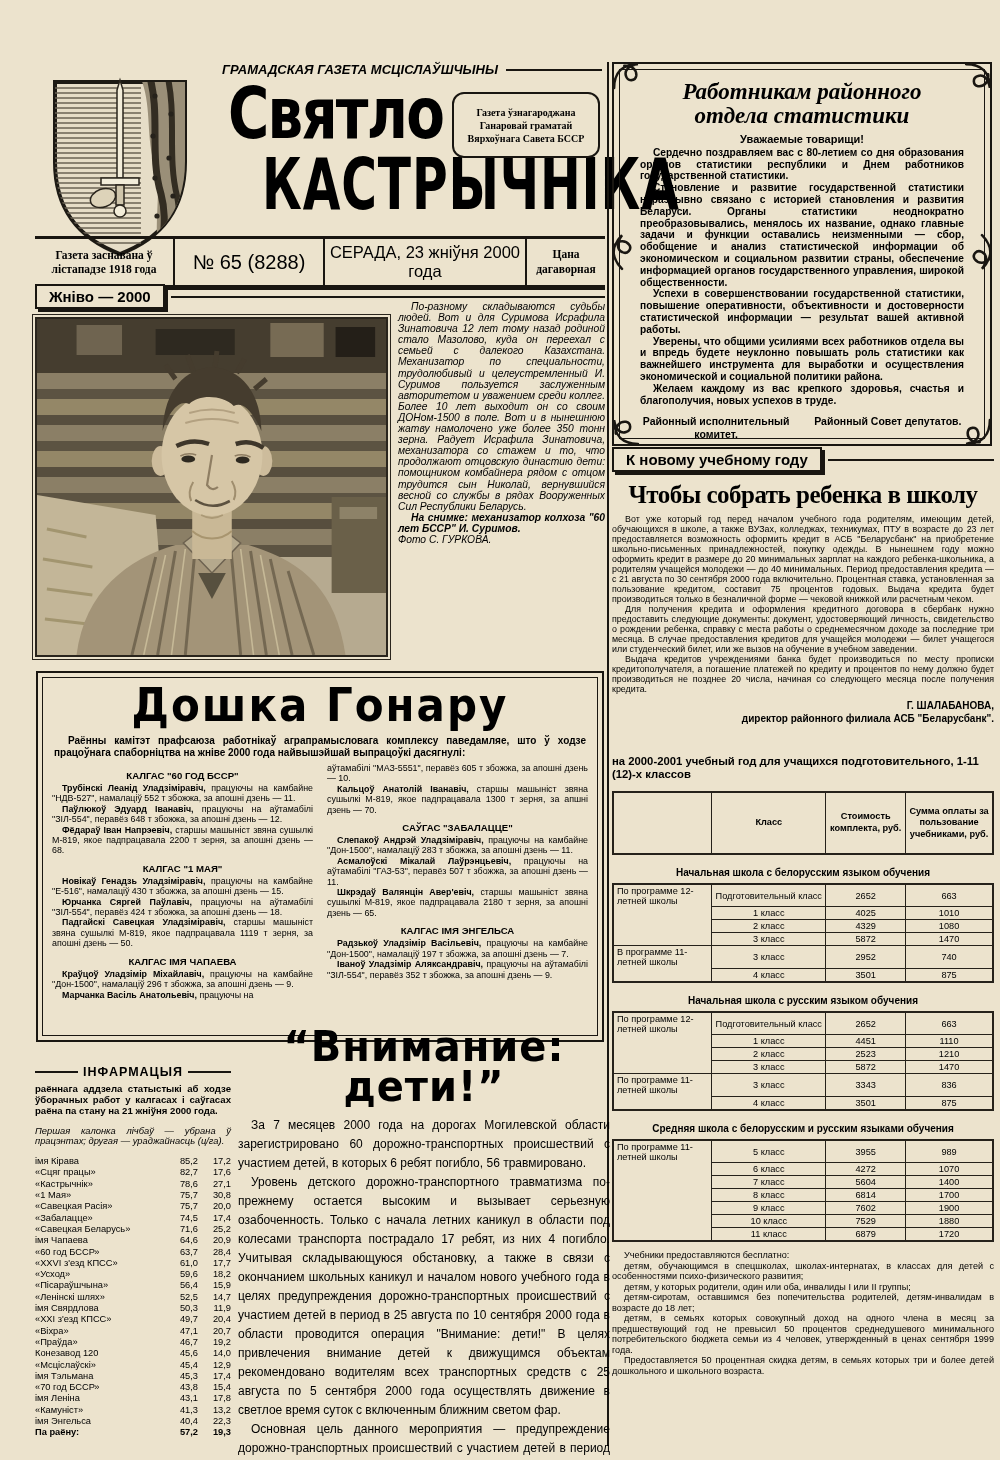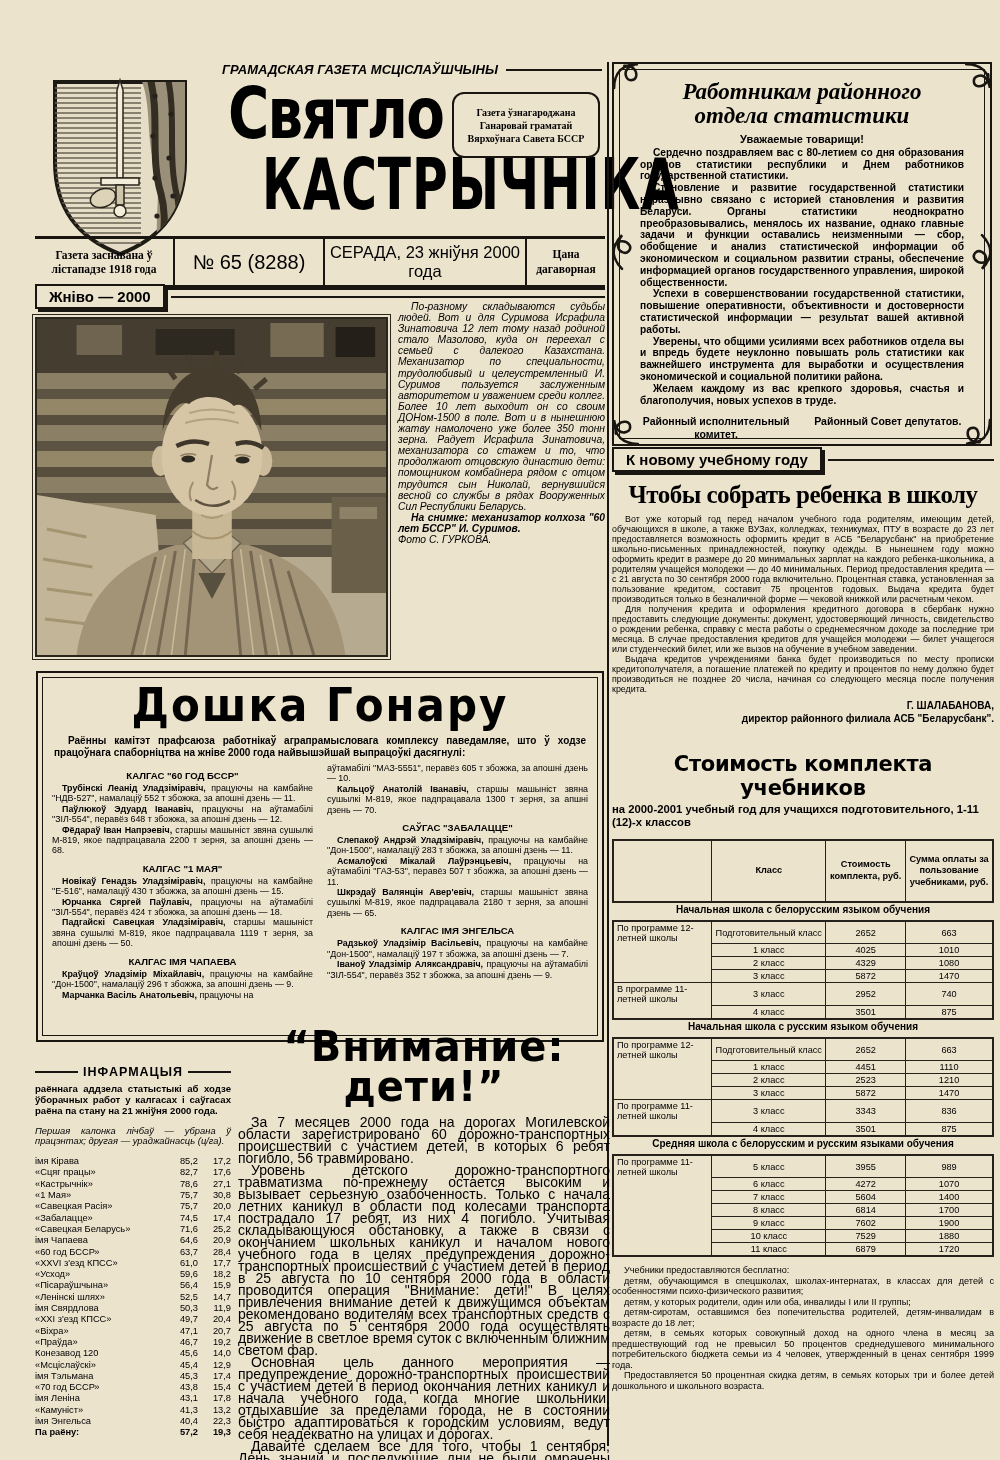--- a/index.html
+++ b/index.html
@@ -66,21 +66,21 @@
   .stats-note{font-style:italic;font-size:9.4px;line-height:10.6px;text-align:justify;margin-top:1px;}
   .srow{display:flex;font-size:9.3px;line-height:11.3px;}
   .sname{flex:1;overflow:hidden;white-space:nowrap;}
   .sv{width:33px;text-align:right;}
   .stotal{font-weight:bold;}
 
   
   .attention{left:238px;top:1028px;width:372px;}
   .att-title{text-align:center;font-family:"DejaVu Sans",sans-serif;font-weight:bold;font-size:40px;
              line-height:.95;letter-spacing:1px;transform:scale(1,1.05);margin-bottom:12px;}
-  .art-p{font-size:14px;line-height:12px;text-align:justify;text-indent:13px;margin:0;}
+  .art-p{font-size:12px;line-height:19px;text-align:justify;text-indent:13px;margin:0;}
   .sig{font-weight:bold;font-size:10px;text-align:right;margin-top:5px;line-height:1.3;}
 
   
   .greet{left:612px;top:62px;width:380px;height:384px;box-sizing:border-box;border:2px solid #191611;
          outline:1px solid #191611;outline-offset:-8px;padding:16px 26px 10px;overflow:hidden;}
   .greet-title{font-family:"Liberation Serif",serif;font-style:italic;font-weight:bold;font-size:23px;
                line-height:1.04;text-align:center;}
   .greet-salut{text-align:center;font-weight:bold;font-size:11px;margin:5px 0 2px;}
   .greet-p{font-weight:bold;font-size:10.2px;line-height:11.8px;text-align:justify;text-indent:13px;margin:0;}
   .greet-sign{display:flex;justify-content:space-between;font-weight:bold;font-size:10.5px;
@@ -104,21 +104,21 @@
   .books{left:612px;top:752px;width:382px;}
   .books-title{font-family:"DejaVu Sans",sans-serif;font-weight:bold;font-size:21px;letter-spacing:-0.3px;
                text-align:center;}
   .books-sub{font-weight:bold;font-size:11.3px;line-height:13.4px;margin:3px 0 9px;}
   table.ttbl{width:100%;border-collapse:collapse;table-layout:fixed;border:2px solid #26221b;}
   .ttbl th,.ttbl td{border:1px solid #26221b;font-size:9.2px;padding:1px 3px;vertical-align:middle;}
   .ttbl th{font-weight:bold;text-align:center;height:58px;line-height:1.25;}
   td.prog{border-top:none;border-bottom:none;font-size:9.2px;}
   tr.gstart td.prog{border-top:1px solid #26221b;}
   td.kl,td.num{text-align:center;}
-  .tsec-title{text-align:center;font-weight:bold;font-size:10px;margin:1px 0 5px;}
+  .tsec-title{text-align:center;font-weight:bold;font-size:10px;margin:12px 0 5px;}
   .books-notes{margin-top:8px;}
   .books-notes p{font-size:9.1px;line-height:10.5px;text-align:justify;text-indent:12px;margin:0;}
 </style>
 </head>
 <body>
 
 <div class="page">
 
   <div class="abs coat">
     <svg viewBox="0 0 150 188">
@@ -534,21 +534,20 @@
         <p class="art-p">Для получения кредита и оформления кредитного договора в сбербанк нужно предоставить следующие документы: документ, удостоверяющий личность, свидетельство о рождении ребенка, справку с места работы о среднемесячном доходе за последние три месяца. В случае предоставления кредитов для учащейся молодежи — билет учащегося или студенческий билет, или же вызов на обучение в учебном заведении.</p>
         <p class="art-p">Выдача кредитов учреждениями банка будет производиться по месту прописки кредитополучателя, а погашение платежей по кредиту и процентов по нему должно будет производиться не позднее 20 числа, начиная со следующего месяца после получения кредита.</p>
       </div>
     <div class="sig">
       <div>Г. ШАЛАБАНОВА,</div>
       <div>директор районного филиала АСБ "Беларусбанк".</div>
     </div>
   </div>
 
   <div class="abs books">
-    <div class="books-title">Стоимость комплекта учебников</div>
     <div class="books-sub">на 2000-2001 учебный год для учащихся подготовительного, 1-11 (12)-х классов</div>
     <table class="ttbl">
       <colgroup>
           <col style="width:26%">
           <col style="width:30%">
           <col style="width:21%">
           <col style="width:23%">
         </colgroup>
       <tbody>
           <tr>

